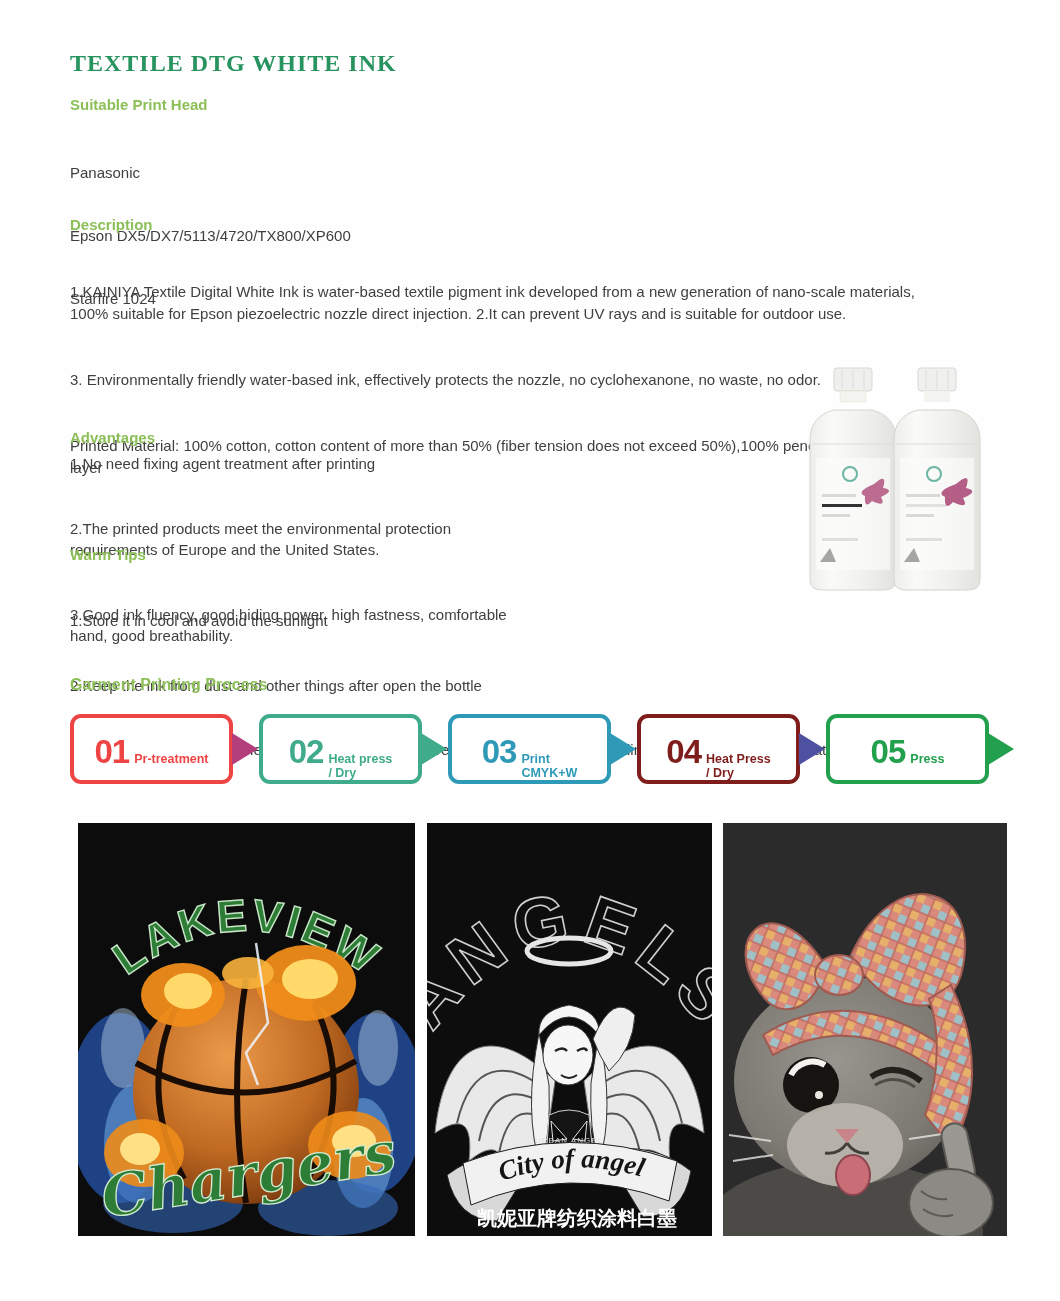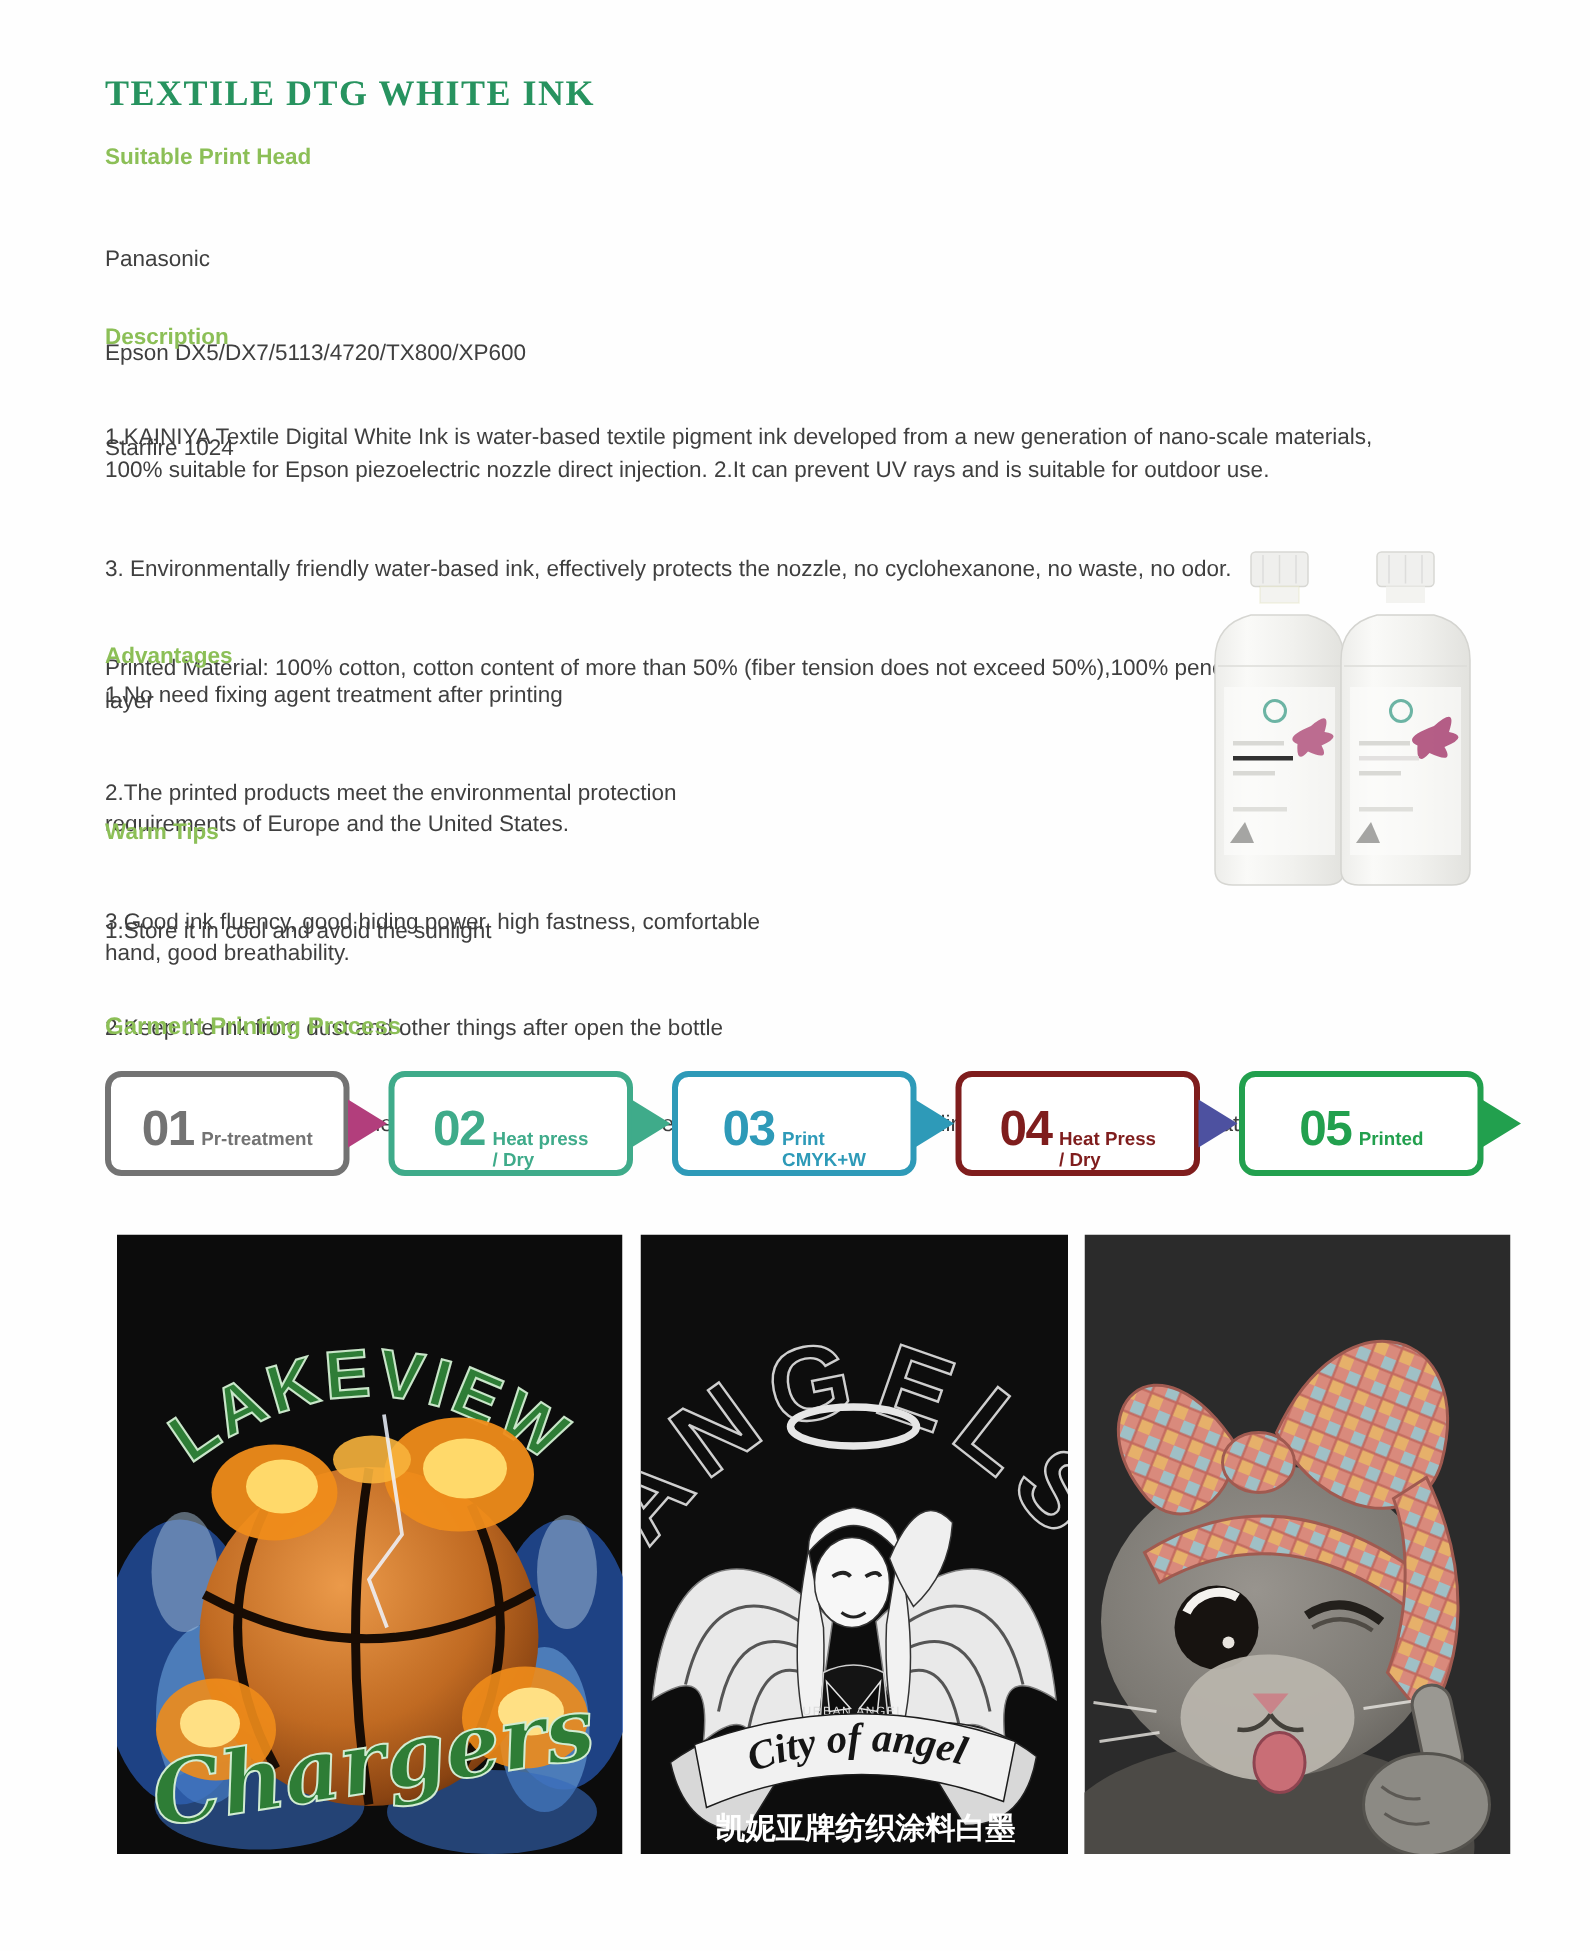--- a/index.html
+++ b/index.html
@@ -130,21 +130,21 @@
           <rect x="24" y="136" width="40" height="3" fill="#dddbd9" opacity="0.8"></rect>
         <rect x="24" y="146" width="28" height="3" fill="#d9d9d5"></rect>
           <rect x="24" y="170" width="36" height="3" fill="#dfdfdb"></rect>
         <path d="M22 194 l10 -14 6 14 Z" fill="#6d6d69" opacity="0.6"></path>
       </g>
     </svg>
   </div>
 
   <div class="sec-heading proc-heading">Garment Printing Process</div>
   <div class="steps-row">
-    <div class="step-box" style="color: #737373;">
+    <div class="step-box" style="color: #ef4444;">
       <span class="step-number">01</span>
       <span class="step-label">
           <span>Pr-treatment</span>
         </span>
     </div>
     <div class="flow-arrow" style="color: rgb(178, 62, 124);"></div>
     <div class="step-box" style="color: rgb(63, 171, 138);">
       <span class="step-number">02</span>
       <span class="step-label">
           <span>Heat press</span>
@@ -164,21 +164,21 @@
       <span class="step-number">04</span>
       <span class="step-label">
           <span>Heat Press</span>
           <span>/ Dry</span>
         </span>
     </div>
     <div class="flow-arrow" style="color: rgb(77, 81, 160);"></div>
     <div class="step-box" style="color: rgb(34, 160, 78);">
       <span class="step-number">05</span>
       <span class="step-label">
-          <span>Printed</span>
+          <span>Press</span>
         </span>
     </div>
     <div class="flow-arrow" style="color: rgb(34, 160, 78);"></div>
   </div>
 
   <div class="shirt shirt-1">
     <svg viewBox="0 0 337 413">
       <defs>
         <radialGradient id="ballGrad" cx="0.42" cy="0.35" r="0.75">
           <stop offset="0" stop-color="#eb9a4a"></stop>

